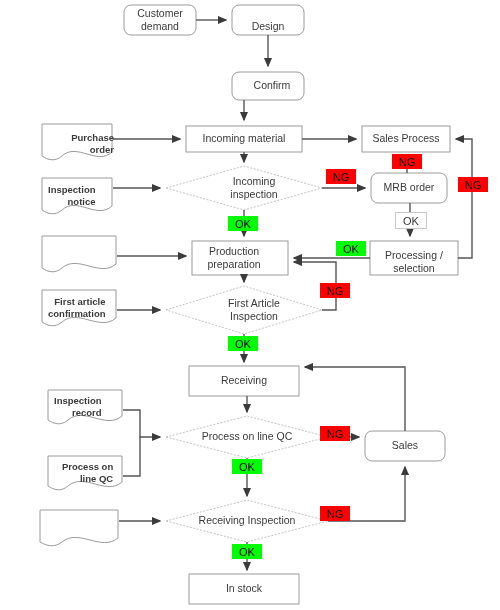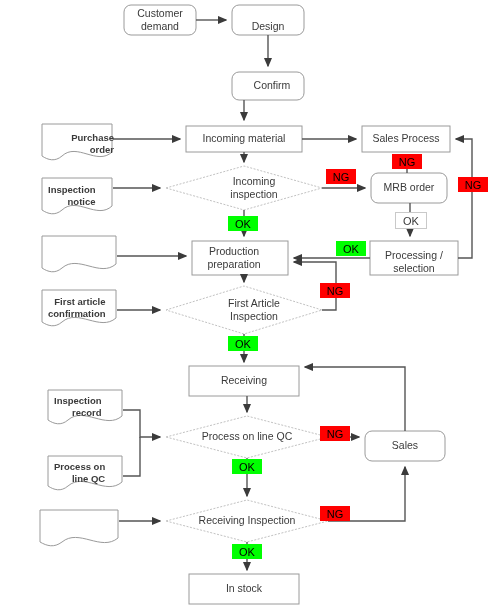--- a/index.html
+++ b/index.html
@@ -103,21 +103,21 @@
   <div class="node-text" style="left:189px;top:366px;width:110px;height:30px;">Receiving</div>
   <div class="node-text" style="left:182px;top:416px;width:130px;height:42px;">Process on line QC</div>
   <div class="node-text" style="left:365px;top:431px;width:80px;height:30px;">Sales</div>
   <div class="node-text" style="left:182px;top:500px;width:130px;height:42px;">Receiving Inspection</div>
   <div class="node-text" style="left:189px;top:574px;width:110px;height:30px;">In stock</div>
 
   <div class="doc-text" style="left:48px;top:132px;width:66px;">Purchase order</div>
   <div class="doc-text" style="left:48px;top:184px;width:66px;">Inspection<br>notice</div>
   <div class="doc-text" style="left:48px;top:296px;width:70px;">First article<br>confirmation</div>
   <div class="doc-text" style="left:54px;top:395px;width:70px;">Inspection<br>record</div>
-  <div class="doc-text" style="left:54px;top:461px;width:70px;">Process on<br>line QC</div>
+  <div class="doc-text" style="left:62px;top:461px;width:70px;">Process on<br>line QC</div>
 
   <div class="tag tag-ok" style="left:228px;top:216px;width:30px;height:15px;">OK</div>
   <div class="tag tag-ng" style="left:326px;top:169px;width:30px;height:15px;">NG</div>
   <div class="tag tag-ng" style="left:392px;top:154px;width:30px;height:15px;">NG</div>
   <div class="tag tag-ng" style="left:458px;top:177px;width:30px;height:15px;">NG</div>
   <div class="tag tag-plain" style="left:395px;top:212px;width:30px;height:15px;">OK</div>
   <div class="tag tag-ok" style="left:336px;top:241px;width:30px;height:15px;">OK</div>
   <div class="tag tag-ng" style="left:320px;top:283px;width:30px;height:15px;">NG</div>
   <div class="tag tag-ok" style="left:228px;top:336px;width:30px;height:15px;">OK</div>
   <div class="tag tag-ng" style="left:320px;top:426px;width:30px;height:15px;">NG</div>

